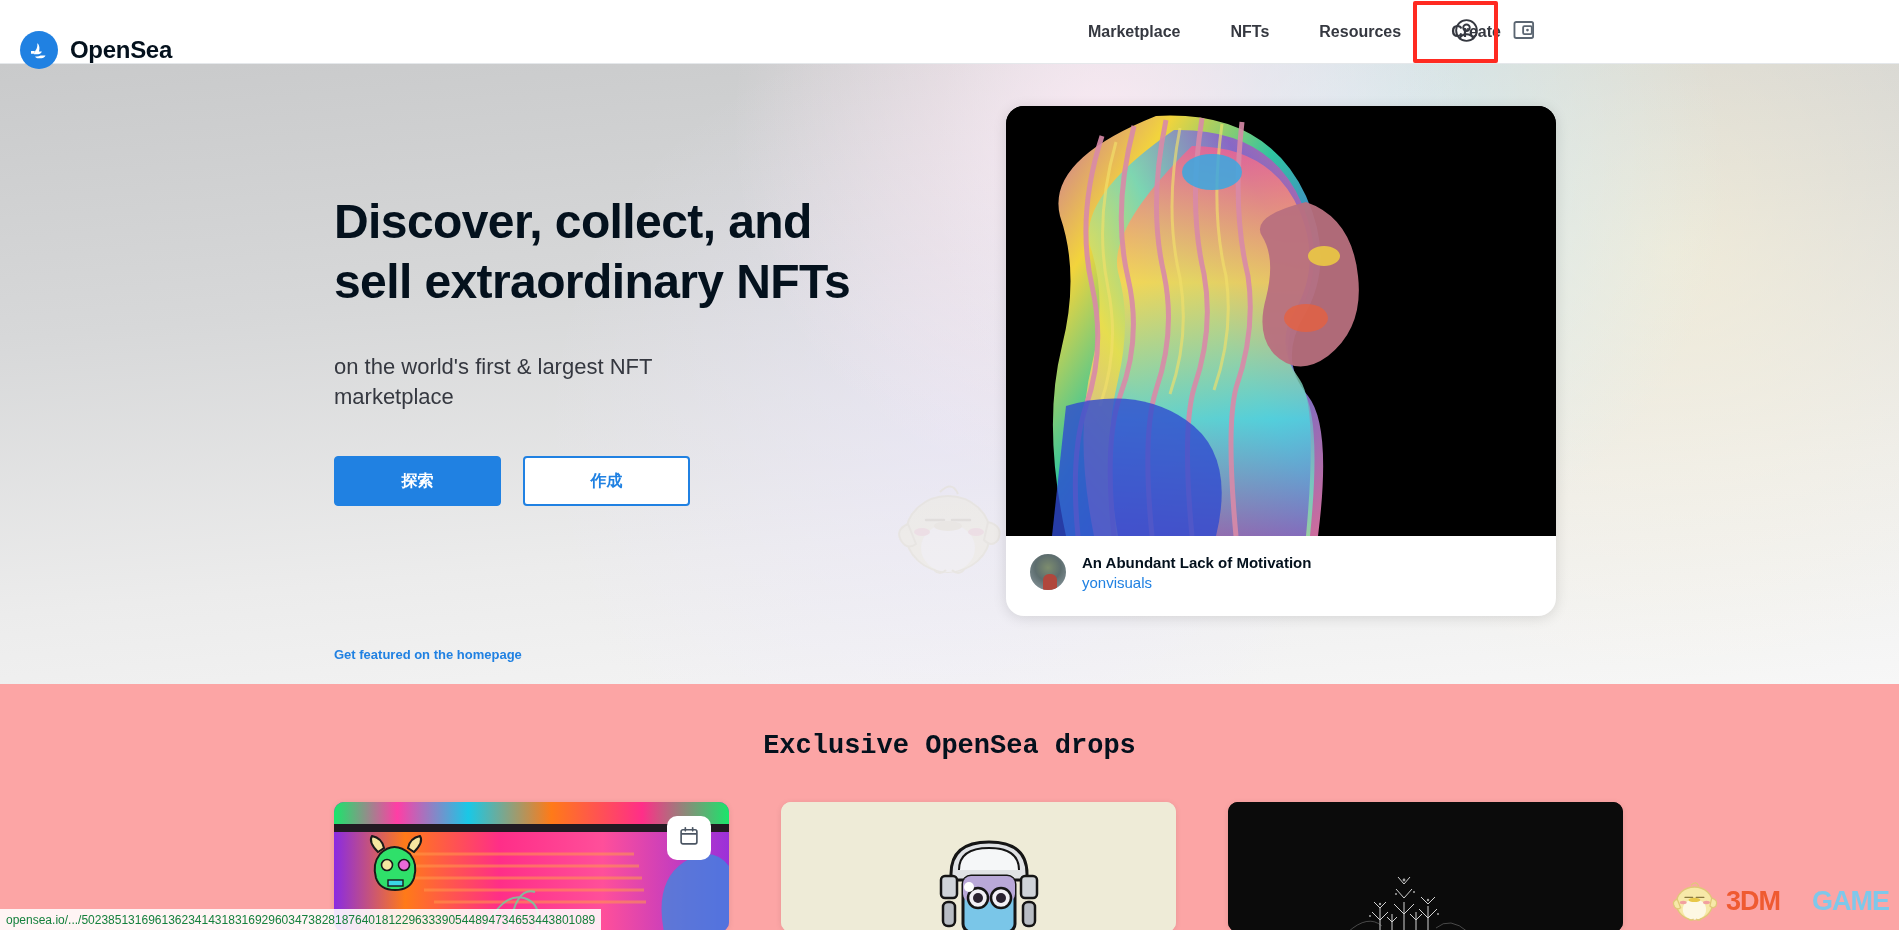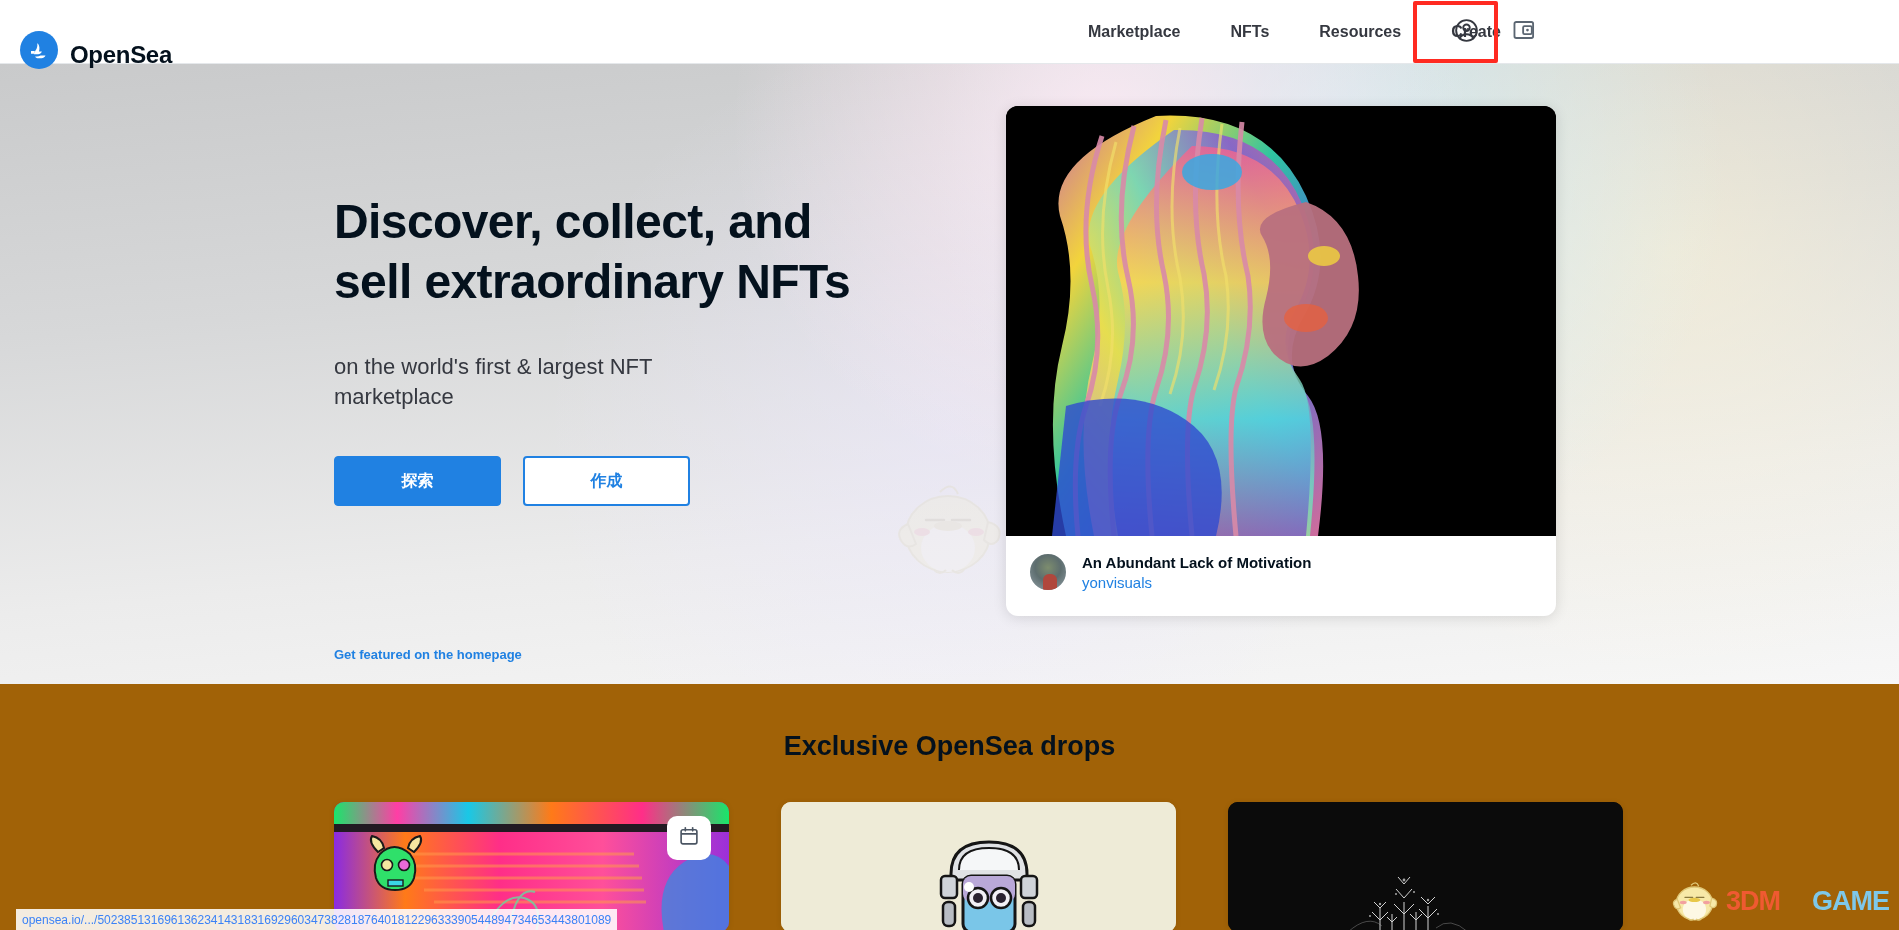--- a/index.html
+++ b/index.html
@@ -13,21 +13,21 @@
 
   
   .header {
     position: absolute; top: 0; left: 0;
     width: 1899px; height: 64px;
     background: #ffffff;
     border-bottom: 1px solid #e5e8eb;
     display: flex; align-items: center;
     z-index: 20;
   }
-  .brand { display: flex; align-items: flex-end; gap: 12px; margin-left: 20px; margin-top: 36px; }
+  .brand { display: flex; align-items: center; gap: 12px; margin-left: 20px; margin-top: 36px; }
   .brand-mark {
     width: 38px; height: 38px; border-radius: 50%;
     background: #2081e2; display: flex; align-items: center; justify-content: center;
   }
   .brand-name {
     font-size: 24px; font-weight: bold; color: #04111d; letter-spacing: -0.3px;
   }
   .search-wrap {
     position: absolute; left: 353px; top: 9px;
     width: 637px; height: 46px;
@@ -94,21 +94,21 @@
   }
   .mascot-hero {
     position: absolute; left: 882px; top: 412px;
     width: 130px; height: 105px; opacity: 0.22;
   }
 
   
   .nft-card {
     position: absolute; left: 1006px; top: 42px;
     width: 550px; height: 510px;
-    background: #fff; border-radius: 12px;
+    background: #fff; border-radius: 18px;
     box-shadow: 0 2px 14px rgba(0,0,0,0.12);
     overflow: hidden;
   }
   .nft-img {
     width: 550px; height: 430px; position: relative;
     background: #000; overflow: hidden;
   }
   .nft-footer { display: flex; align-items: center; gap: 14px; padding: 16px 22px; }
   .nft-avatar {
     width: 40px; height: 40px; border-radius: 50%;
@@ -119,21 +119,22 @@
     content: ""; position: absolute; left: 13px; top: 20px;
     width: 14px; height: 22px; border-radius: 6px 6px 0 0;
     background: #b0473c;
   }
   .nft-title { font-size: 15px; font-weight: bold; color: #04111d; }
   .nft-creator { font-size: 15px; color: #2081e2; margin-top: 3px; cursor: pointer; }
 
   
   .drops {
     position: absolute; top: 684px; left: 0; width: 1899px; height: 246px;
-    background: #a16207;
+    background: #fca5a5;
+    font-family: Liberation Mono, monospace;
   }
   .drops-title {
     text-align: center; font-size: 27px; font-weight: bold;
     color: #04111d; margin-top: 47px;
   }
   .drops-grid {
     position: absolute; top: 118px; left: 334px;
     display: flex; gap: 52px;
   }
   .drop-card {
@@ -142,25 +143,25 @@
     box-shadow: 0 1px 6px rgba(0,0,0,0.09); cursor: pointer;
   }
   .cal-badge {
     position: absolute; right: 18px; top: 14px;
     width: 44px; height: 44px; border-radius: 10px; background: #fff;
     display: flex; align-items: center; justify-content: center;
   }
 
   
   .statusbar {
-    position: absolute; left: 16px; bottom: 0;
+    position: absolute; left: 0; bottom: 0;
     height: 21px; max-width: 620px;
     background: rgba(255,255,255,0.88);
     display: flex; align-items: center; padding: 0 6px;
-    font-size: 12px; color: #3b82f6; white-space: nowrap; overflow: hidden;
+    font-size: 12px; color: #15803d; white-space: nowrap; overflow: hidden;
     z-index: 25;
   }
   
   .watermark {
     position: absolute; right: 10px; bottom: 6px;
     display: flex; align-items: center; gap: 4px; z-index: 26;
   }
   .wm-text { font-size: 27px; font-weight: bold; letter-spacing: -1px; }
   .wm-3dm { color: #ef5a31; } .wm-game { color: #7ec8ea; margin-left: 28px; }
 </style>

